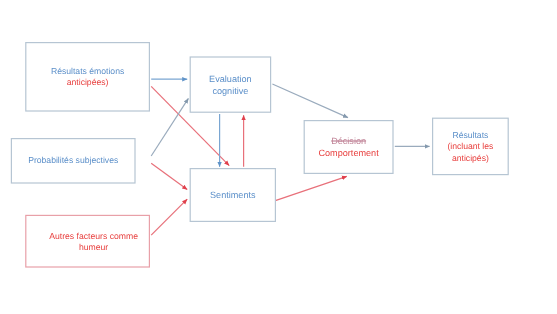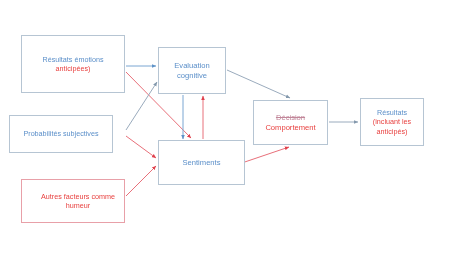--- a/index.html
+++ b/index.html
@@ -48,21 +48,21 @@
     text-decoration: line-through;
     text-decoration-color: #c2879a;
     text-align: center;
   }
 
   
   #node-resultats-anticipes { left: 21px;  top: 35px;  width: 104px; height: 58px; font-size: 7.2px; }
   #node-probabilites       { left: 9px;  top: 115px; width: 104px; height: 38px; font-size: 7.2px; }
   #node-autres-facteurs    { left: 21px;  top: 179px; width: 104px; height: 44px; font-size: 7.2px; padding-left: 10px; }
   #node-evaluation         { left: 158px; top: 47px;  width: 68px;  height: 47px; font-size: 7.6px; }
-  #node-sentiments         { left: 158px; top: 140px; width: 87px;  height: 45px; font-size: 7.6px; }
+  #node-sentiments         { left: 158px; top: 140px; width: 72px;  height: 45px; font-size: 7.6px; }
   #node-decision           { left: 253px; top: 100px; width: 75px;  height: 45px; font-size: 7.6px; }
   #node-resultats          { left: 360px; top: 98px;  width: 64px;  height: 48px; font-size: 7.2px; }
 </style>
 </head>
 <body>
 
 <div id="canvas">
 
   <svg id="edges" viewBox="0 0 464 262" width="464" height="262">
     <defs>

